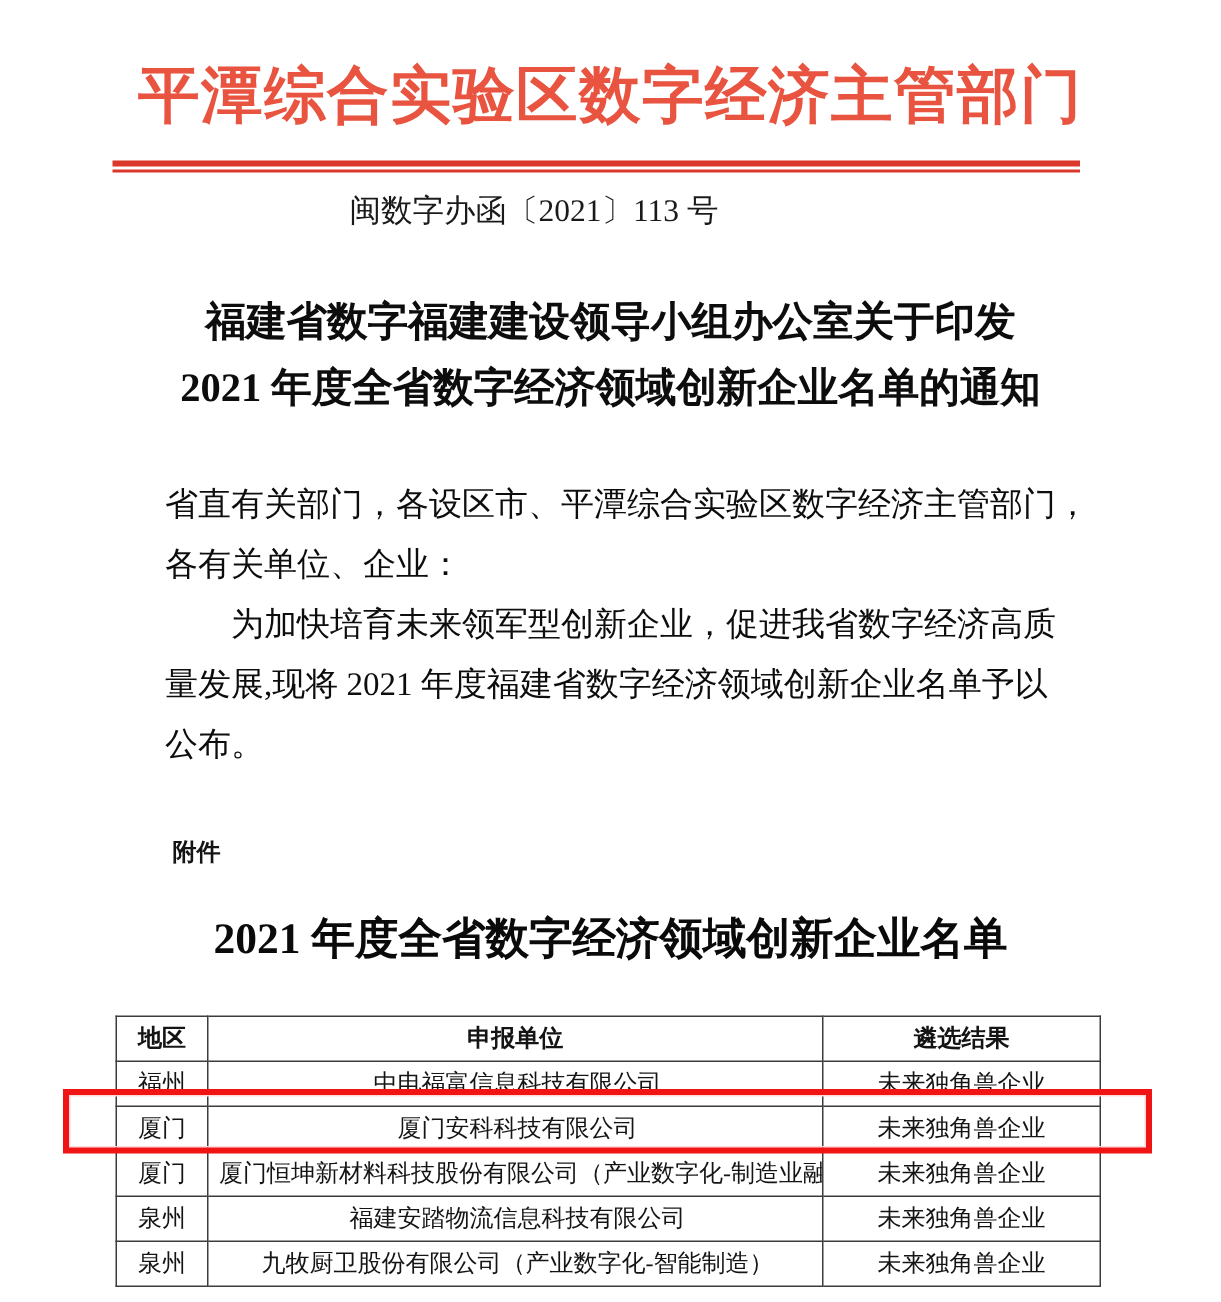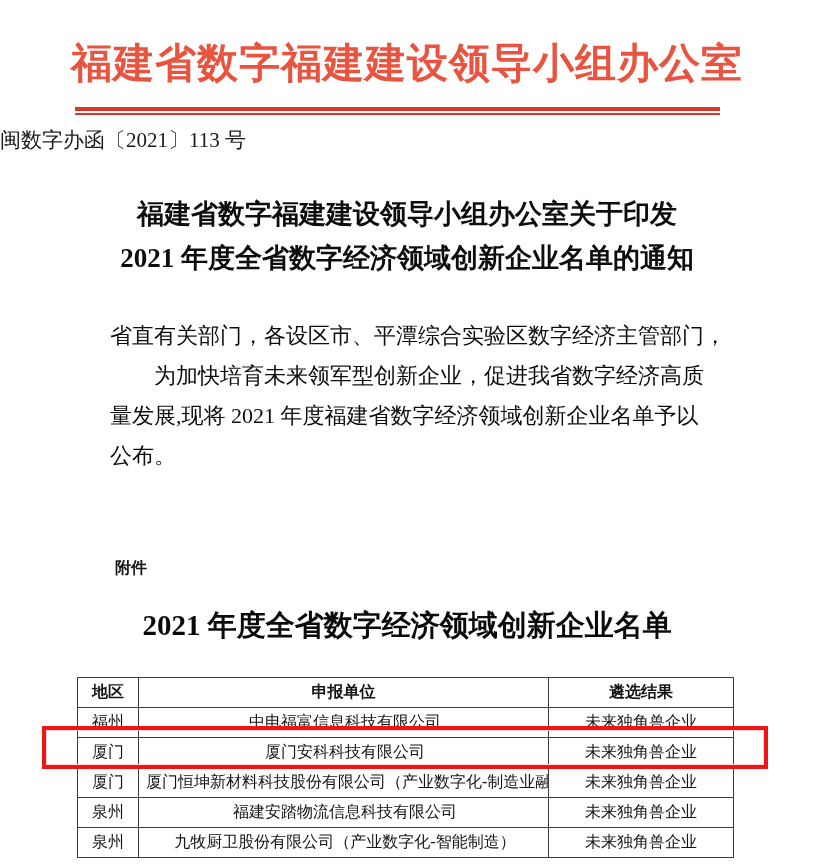--- a/index.html
+++ b/index.html
@@ -11,21 +11,21 @@
     position:absolute; top:36px; left:0; width:100%;
     text-align:center; font-size:41px; font-weight:bold;
     color:#e85440; letter-spacing:1px; white-space:nowrap;
   }
   .red-rule {
     position:absolute; top:107px; left:75px; width:645px; height:2px;
     border-top:4px solid #da382a; border-bottom:2px solid #da382a;
   }
   .doc-number {
     position:absolute; top:126px; left:0; width:712px;
-    text-align:left; font-size:21px; color:#1a1a1a; white-space:nowrap;
+    text-align:center; font-size:21px; color:#1a1a1a; white-space:nowrap;
   }
   .doc-title {
     position:absolute; top:192px; left:0; width:100%;
     text-align:center; font-weight:bold; font-size:27px; line-height:44px;
     color:#0d0d0d; white-space:nowrap;
   }
   .body-text {
     position:absolute; top:316px; left:110px; width:606px;
     font-size:22px; line-height:40px; color:#0d0d0d;
   }
@@ -58,33 +58,34 @@
     border:4px solid #f11414; box-sizing:border-box;
     box-shadow:inset 0 0 0 1px #ffd9d9;
     pointer-events:none;
   }
 </style>
 </head>
 <body>
 
 <div class="page">
 
-  <div class="letterhead">福建省数字福建建设领导小组办公室</div>
+  <div class="letterhead">平潭综合实验区数字经济主管部门</div>
 
   <div class="red-rule"></div>
 
   <div class="doc-number">闽数字办函〔2021〕113 号</div>
 
   <div class="doc-title">
     <div class="line">福建省数字福建建设领导小组办公室关于印发</div>
     <div class="line">2021 年度全省数字经济领域创新企业名单的通知</div>
   </div>
 
   <div class="body-text">
     <div class="line">省直有关部门，各设区市、平潭综合实验区数字经济主管部门，</div>
+    <div class="line">各有关单位、企业：</div>
     <div class="line indent">为加快培育未来领军型创新企业，促进我省数字经济高质</div>
     <div class="line">量发展,现将 2021 年度福建省数字经济领域创新企业名单予以</div>
     <div class="line">公布。</div>
   </div>
 
   <div class="attachment-label">附件</div>
 
   <div class="attachment-title">2021 年度全省数字经济领域创新企业名单</div>
 
   <table class="list-table">

